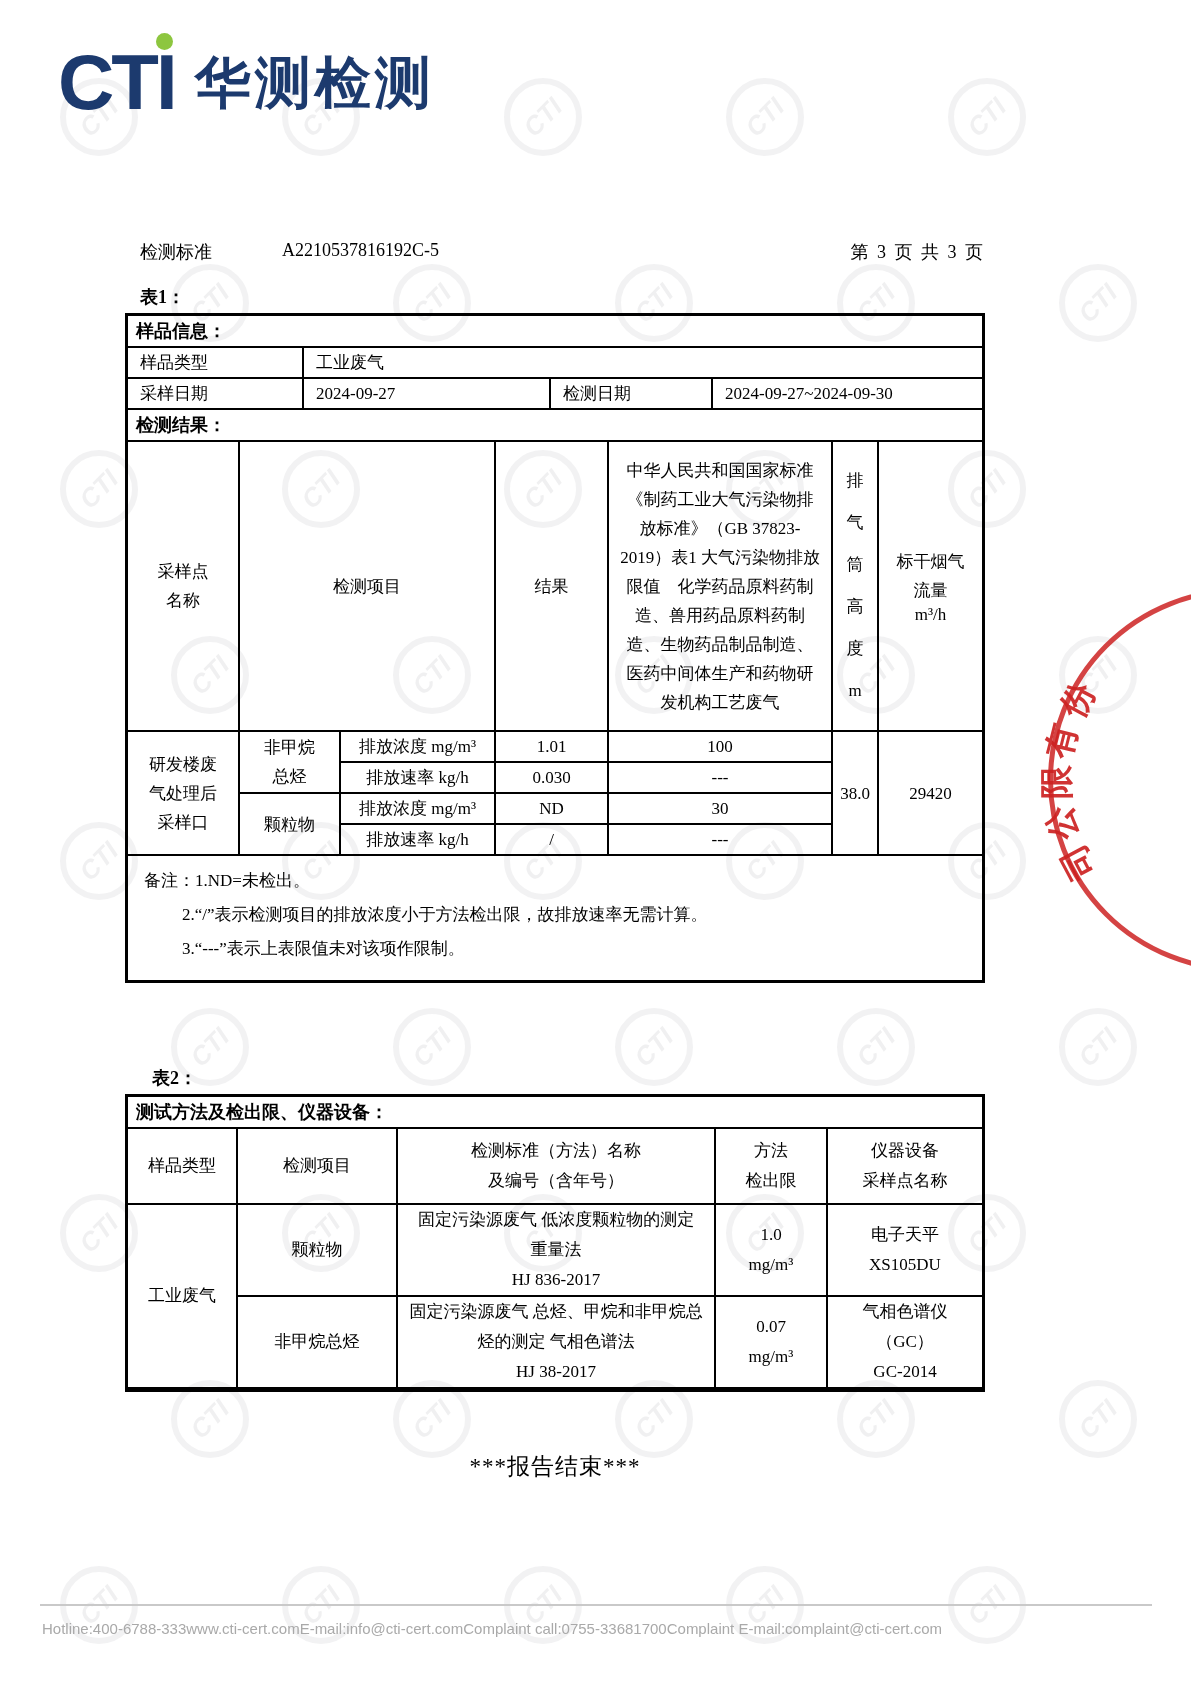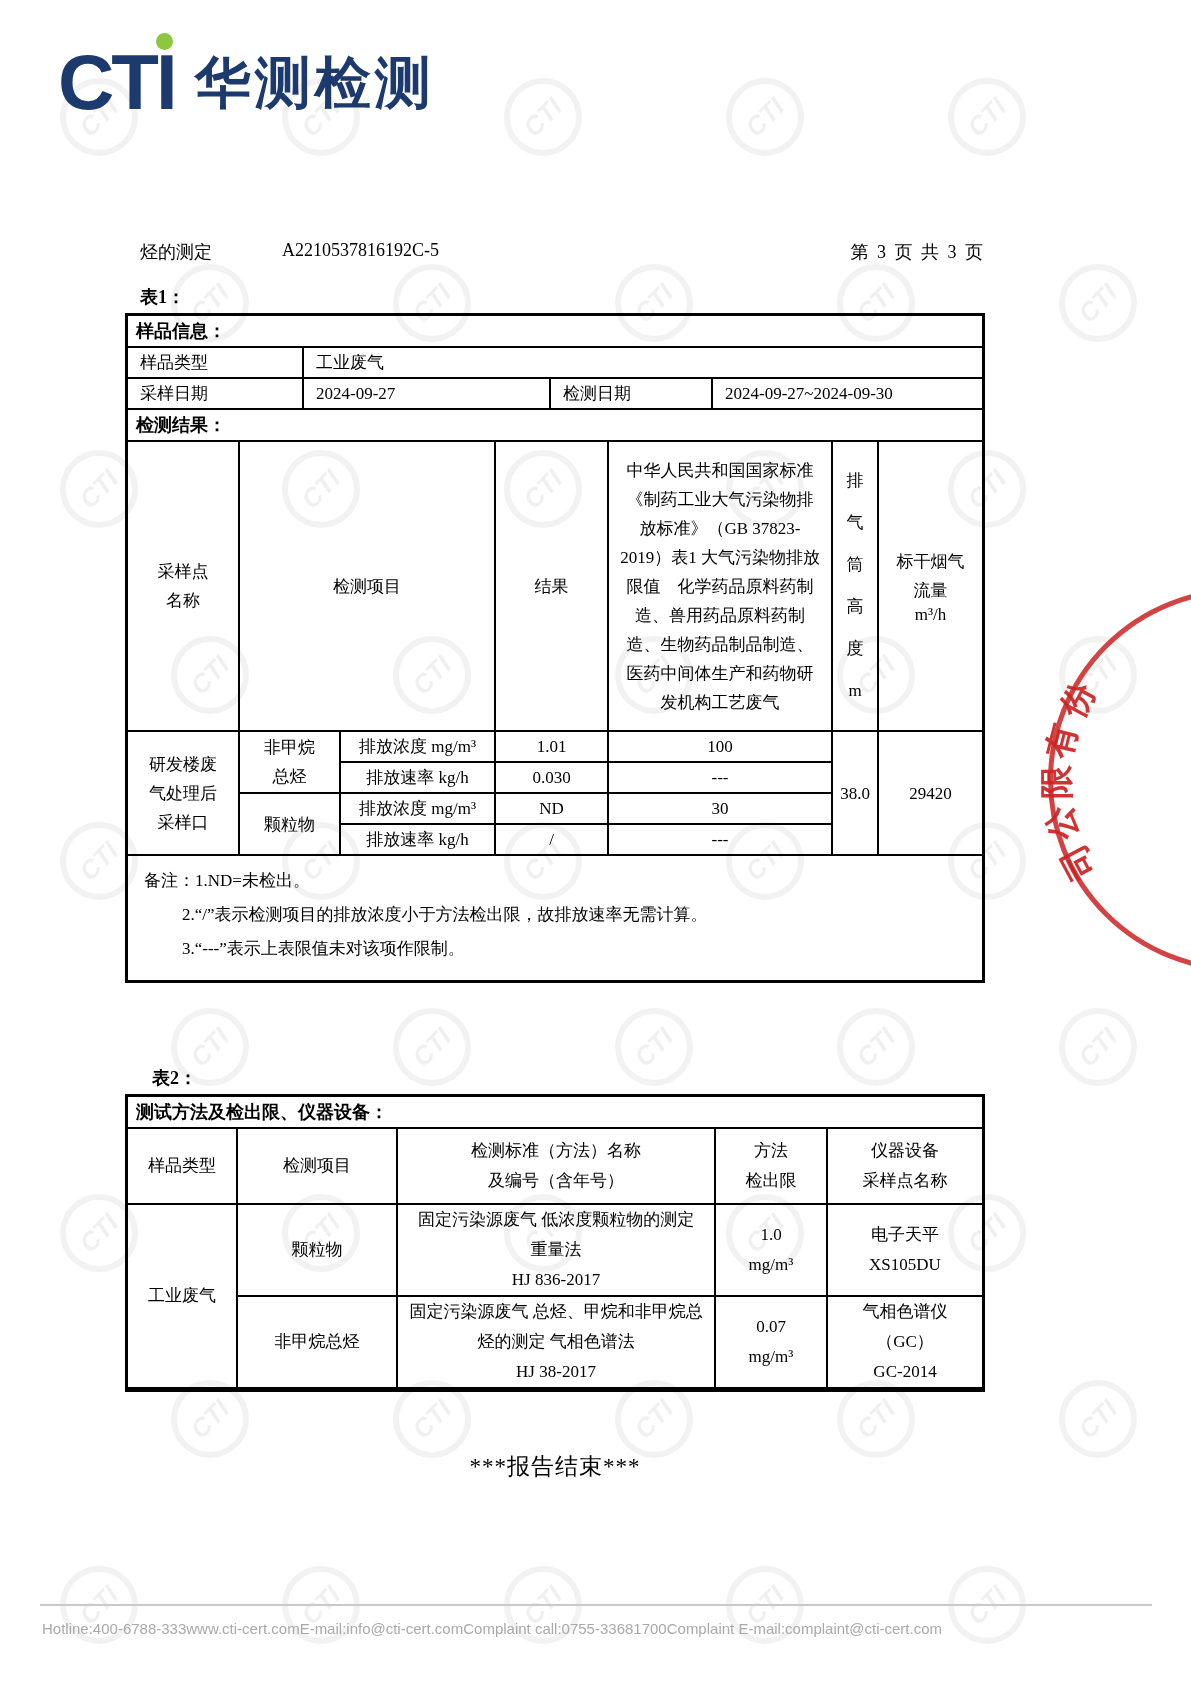--- a/index.html
+++ b/index.html
@@ -227,21 +227,21 @@
   <div class="logo">
     <div class="logo-cti">
       <span>CTI</span>
       <span class="logo-dot"></span>
     </div>
     <div class="logo-cn">华测检测</div>
   </div>
 
 
   <div class="report-row">
-    <span>烃的测定</span>
+    <span>检测标准</span>
     <span class="report-no">A2210537816192C-5</span>
     <span class="page-info">第 3 页 共 3 页</span>
   </div>
 
   <div class="cap1">表1：</div>
 
   <div class="tbox" id="t1">
     <div class="sec-title">样品信息：</div>
     <div class="igrid">
       <div class="ic">样品类型</div>

